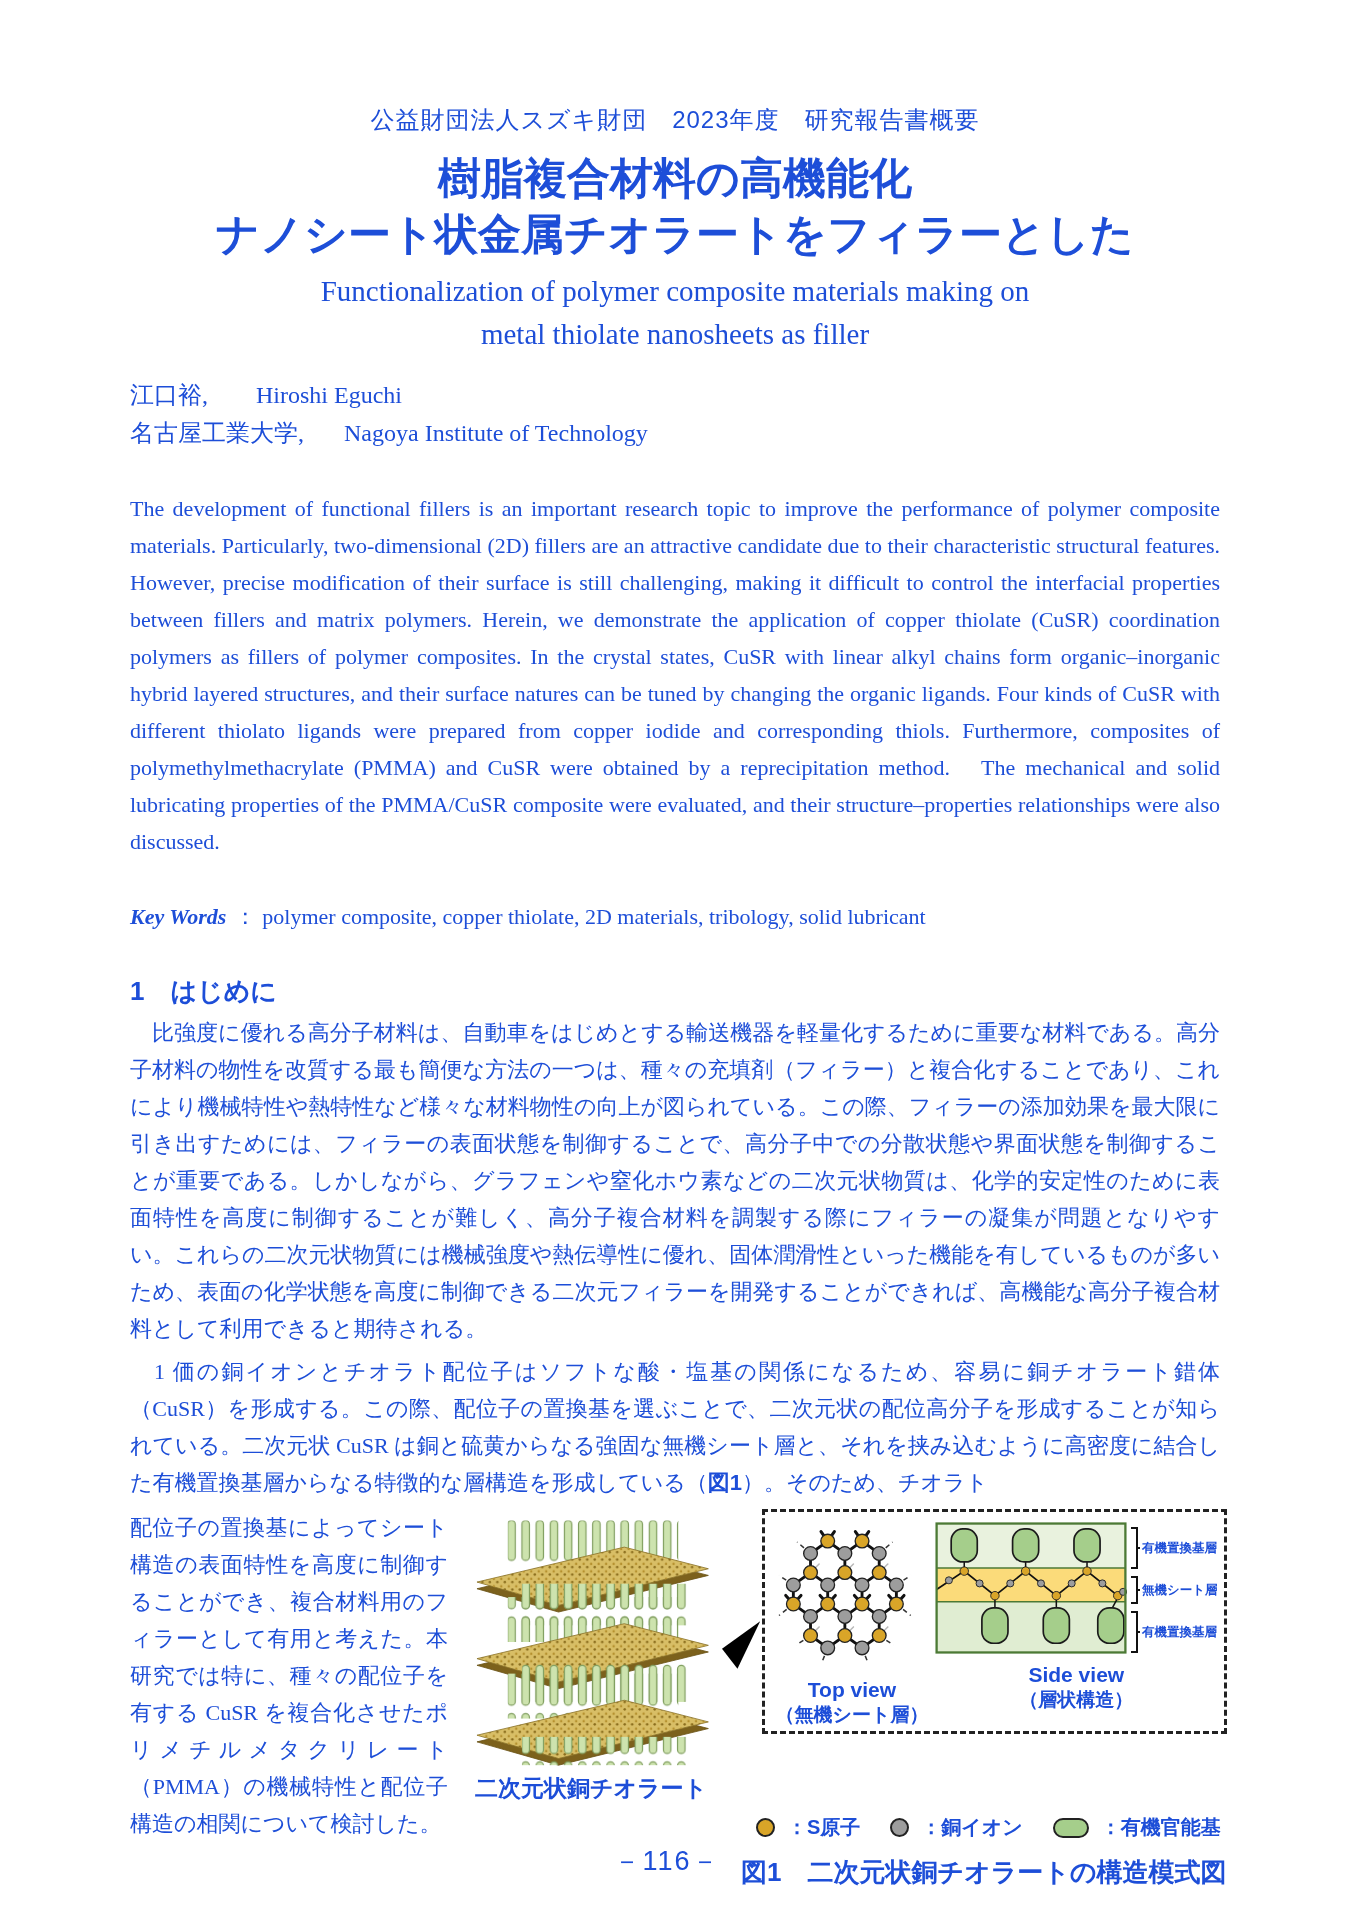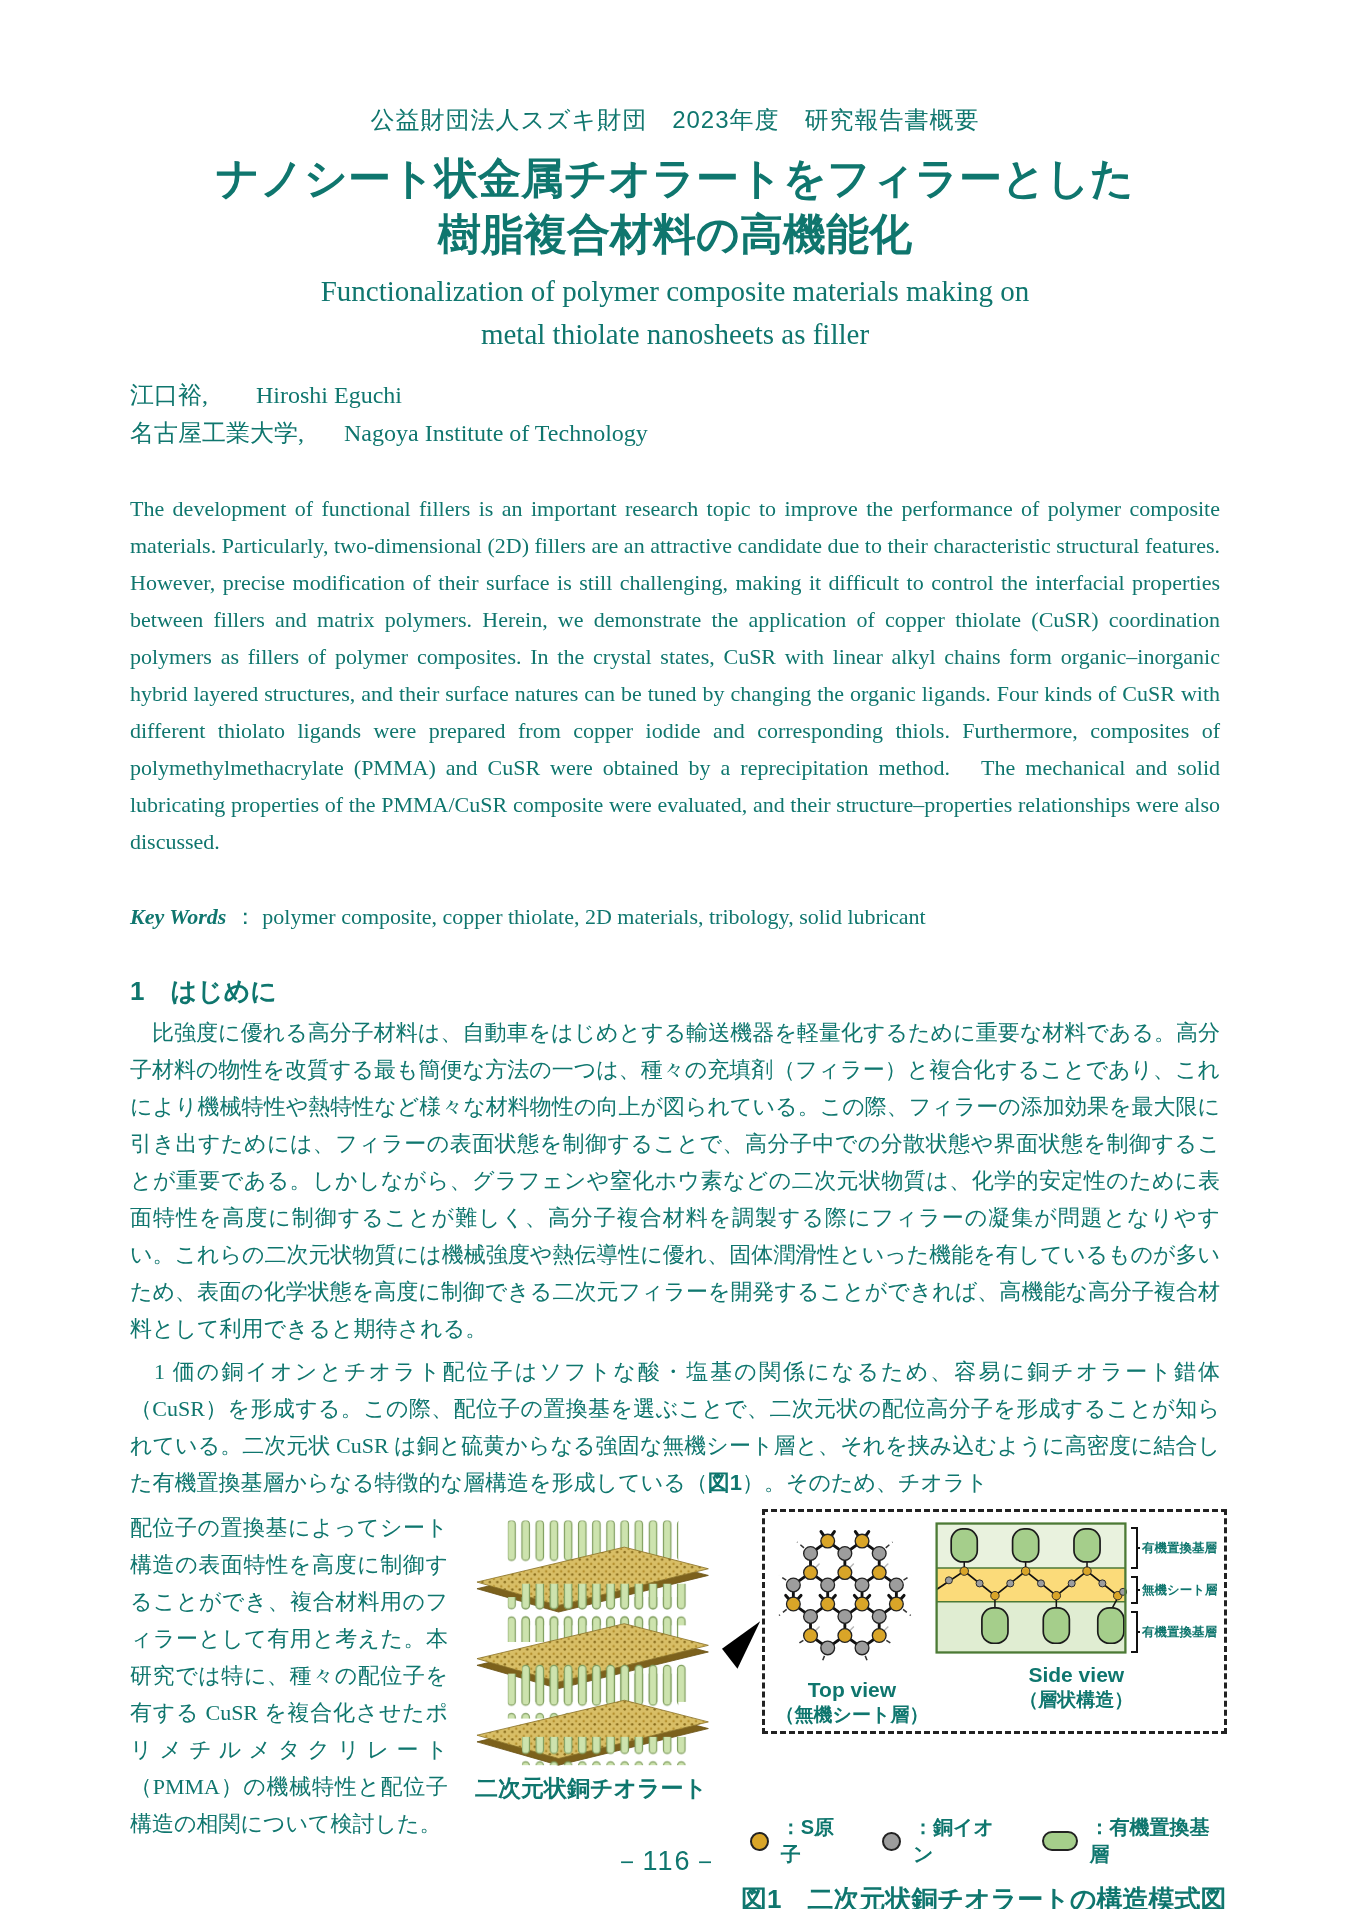--- a/index.html
+++ b/index.html
@@ -1,21 +1,21 @@
 <!DOCTYPE html>
 <html><head>
 <meta charset="utf-8">
 <style>
   html,body { margin:0; padding:0; background:#f2f2f2; }
   .page {
     position:relative; width:1350px; height:1909px; margin:0 auto;
     background:#ffffff; outline:1px solid #e0e0e0;
     box-sizing:border-box; padding:104px 130px 0 130px;
     font-family:"Liberation Serif","DejaVu Serif",serif;
-    color:#0f766e;
+    color:#1d4ed8;
   }
   .gothic { font-family:"Liberation Sans","DejaVu Sans",sans-serif; }
 
   .doc-header { text-align:center; font-size:24px; letter-spacing:1px; }
   .title-ja { text-align:center; font-weight:700; font-size:43px; line-height:56px; margin-top:14px; }
   .title-en { text-align:center; font-size:29px; line-height:43px; margin-top:8px; }
 
   .byline { font-size:24px; margin-top:24px; line-height:30px; }
   .byline .en { margin-left:42px; }
   .affiliation { font-size:24px; margin-top:8px; line-height:30px; }
@@ -71,22 +71,22 @@
   .page-number { position:absolute; left:0; right:16px; bottom:30px; text-align:center; font-size:27px; letter-spacing:2px; }
 </style>
 </head>
 <body>
 
 <div class="page">
 
   <div class="doc-header gothic">公益財団法人スズキ財団　2023年度　研究報告書概要</div>
 
   <div class="title-ja gothic">
+    <div>樹脂複合材料の高機能化</div>
     <div>ナノシート状金属チオラートをフィラーとした</div>
-    <div>樹脂複合材料の高機能化</div>
   </div>
 
   <div class="title-en">
     <div>Functionalization of polymer composite materials making on</div>
     <div>metal thiolate nanosheets as filler</div>
   </div>
 
   <div class="byline">
     <span>江口裕,</span>
     <span class="en">Hiroshi Eguchi</span>
@@ -338,21 +338,21 @@
         <div class="legend-item">
           <span class="sym-circle" style="background:#D9A528"></span>
           <span>：S原子</span>
         </div>
         <div class="legend-item">
           <span class="sym-circle" style="background:#9D9D9D"></span>
           <span>：銅イオン</span>
         </div>
         <div class="legend-item">
           <span class="sym-pill" style="background:#A5CE8B"></span>
-          <span>：有機置換基層</span>
+          <span>：有機官能基</span>
         </div>
       </div>
 
       <div class="fig-caption gothic">図1　二次元状銅チオラートの構造模式図</div>
 
     </div>
   </div>
 
   <div class="page-number gothic">－116－</div>
 

